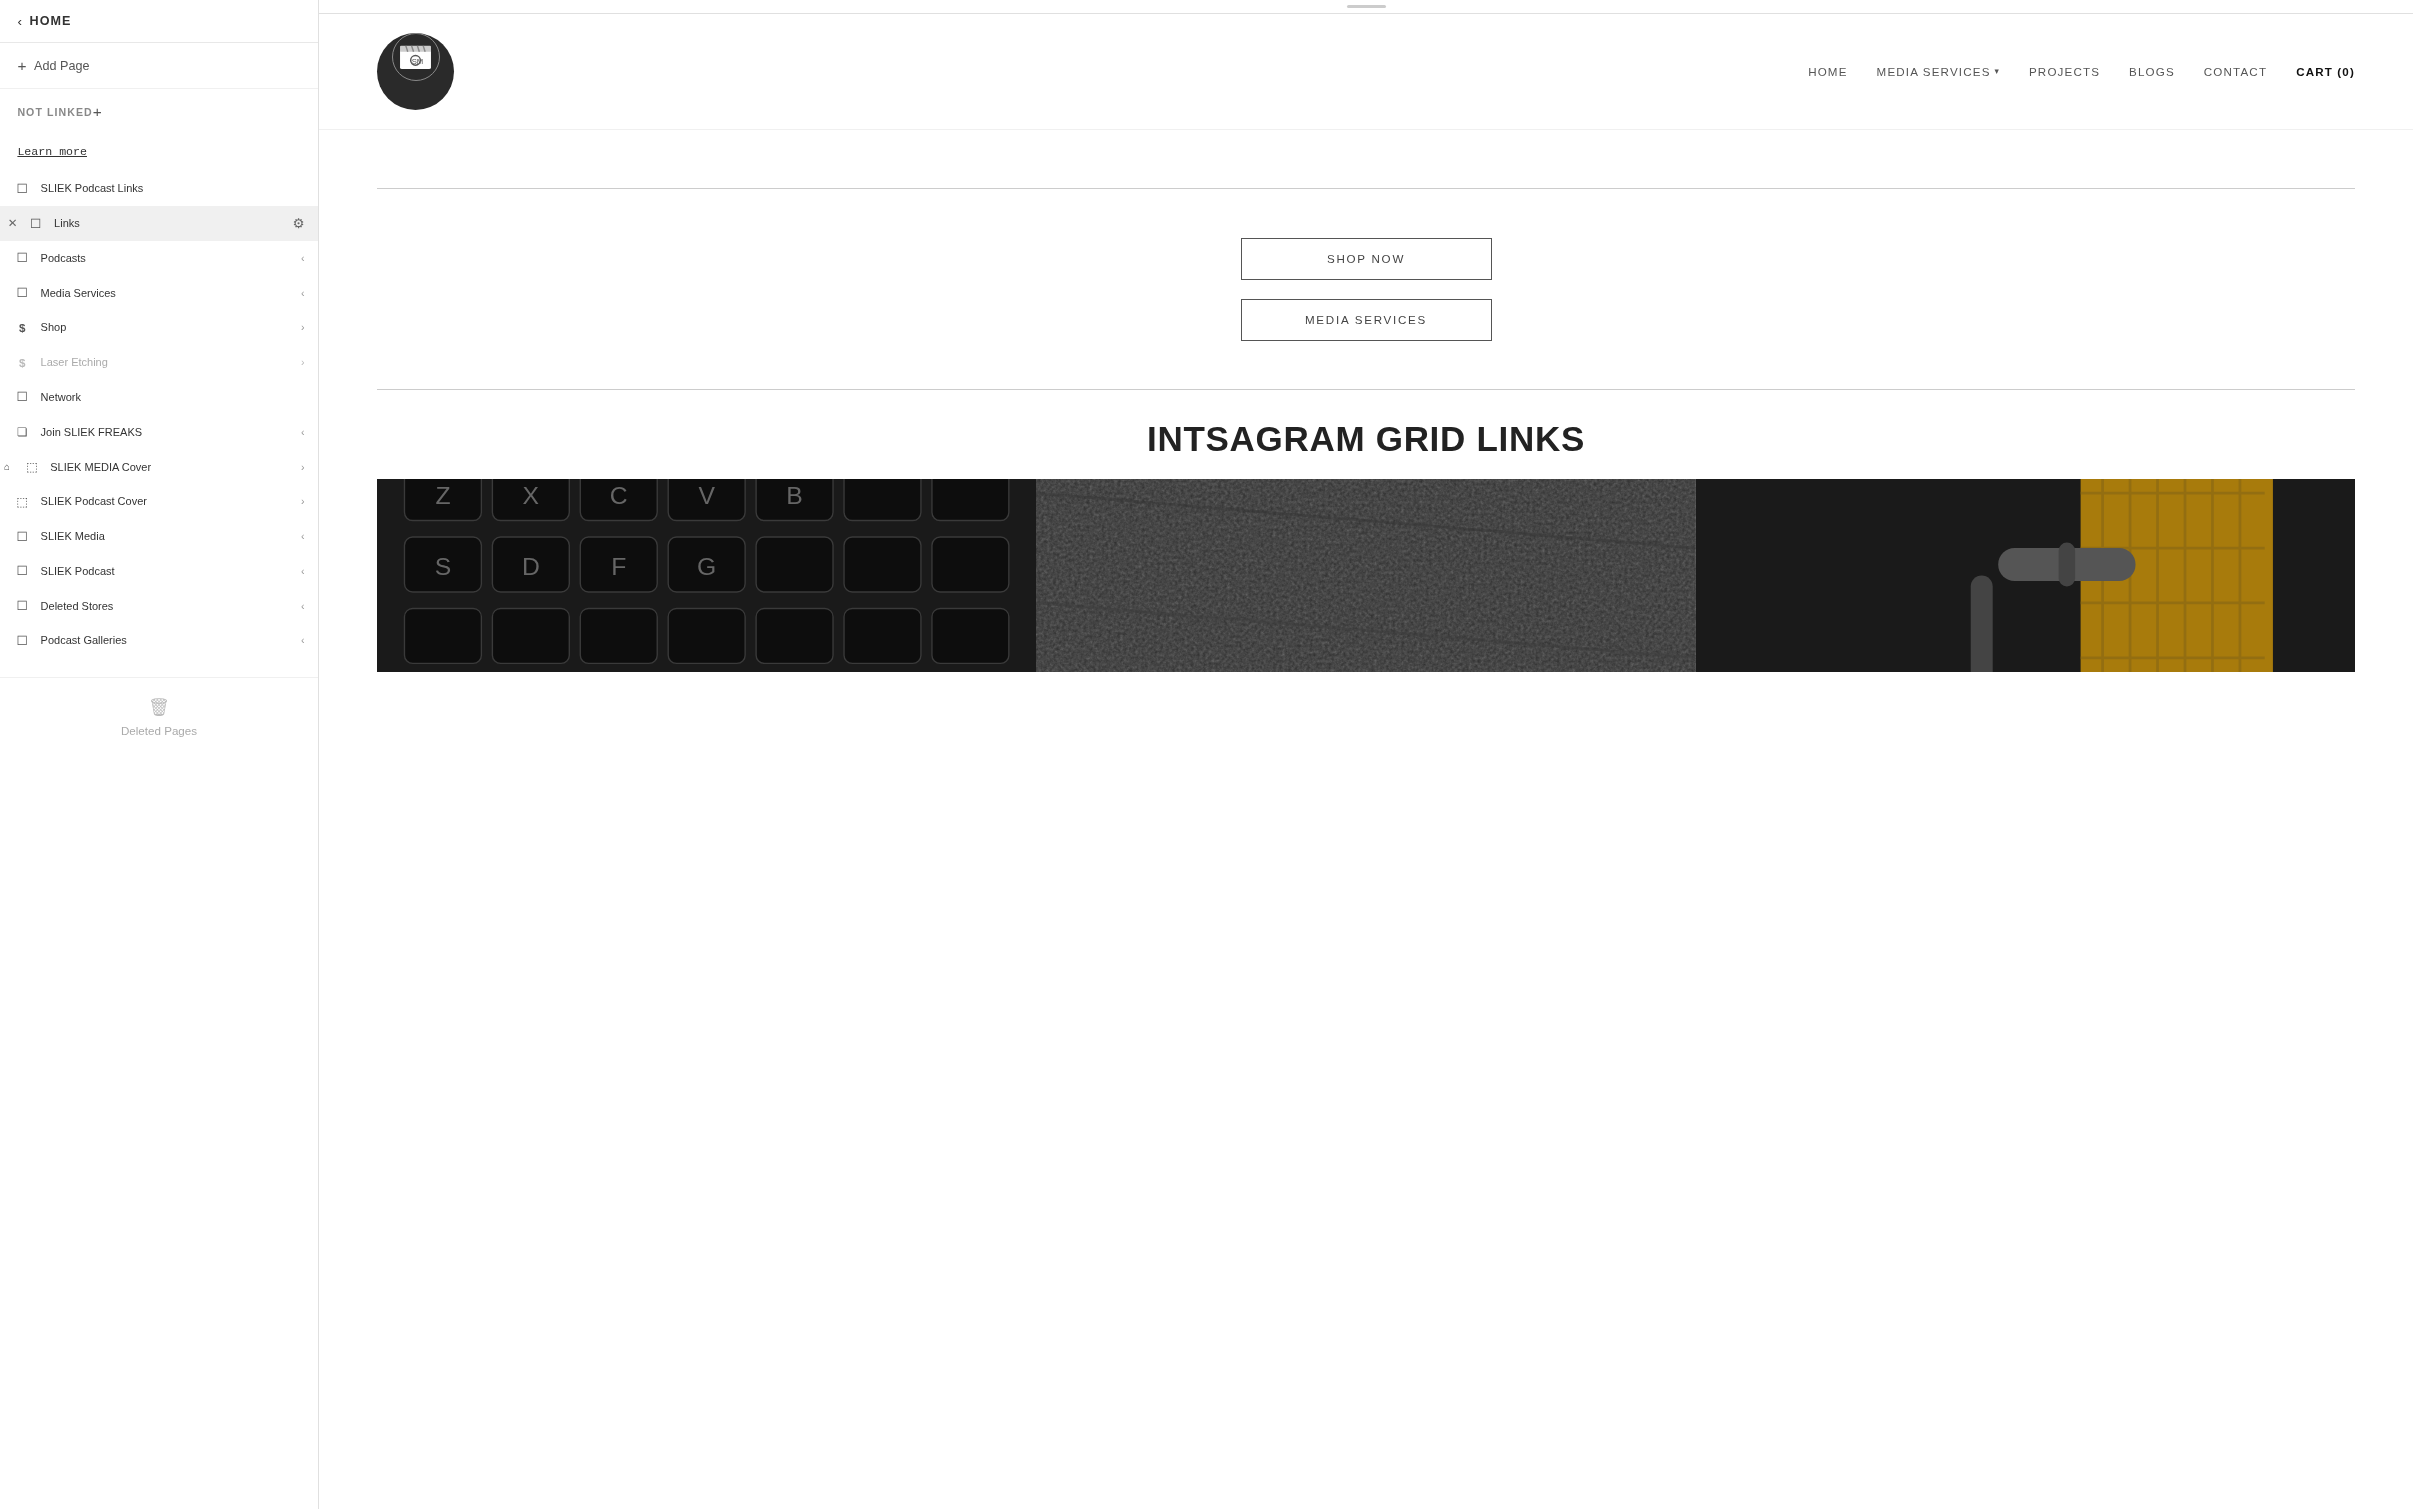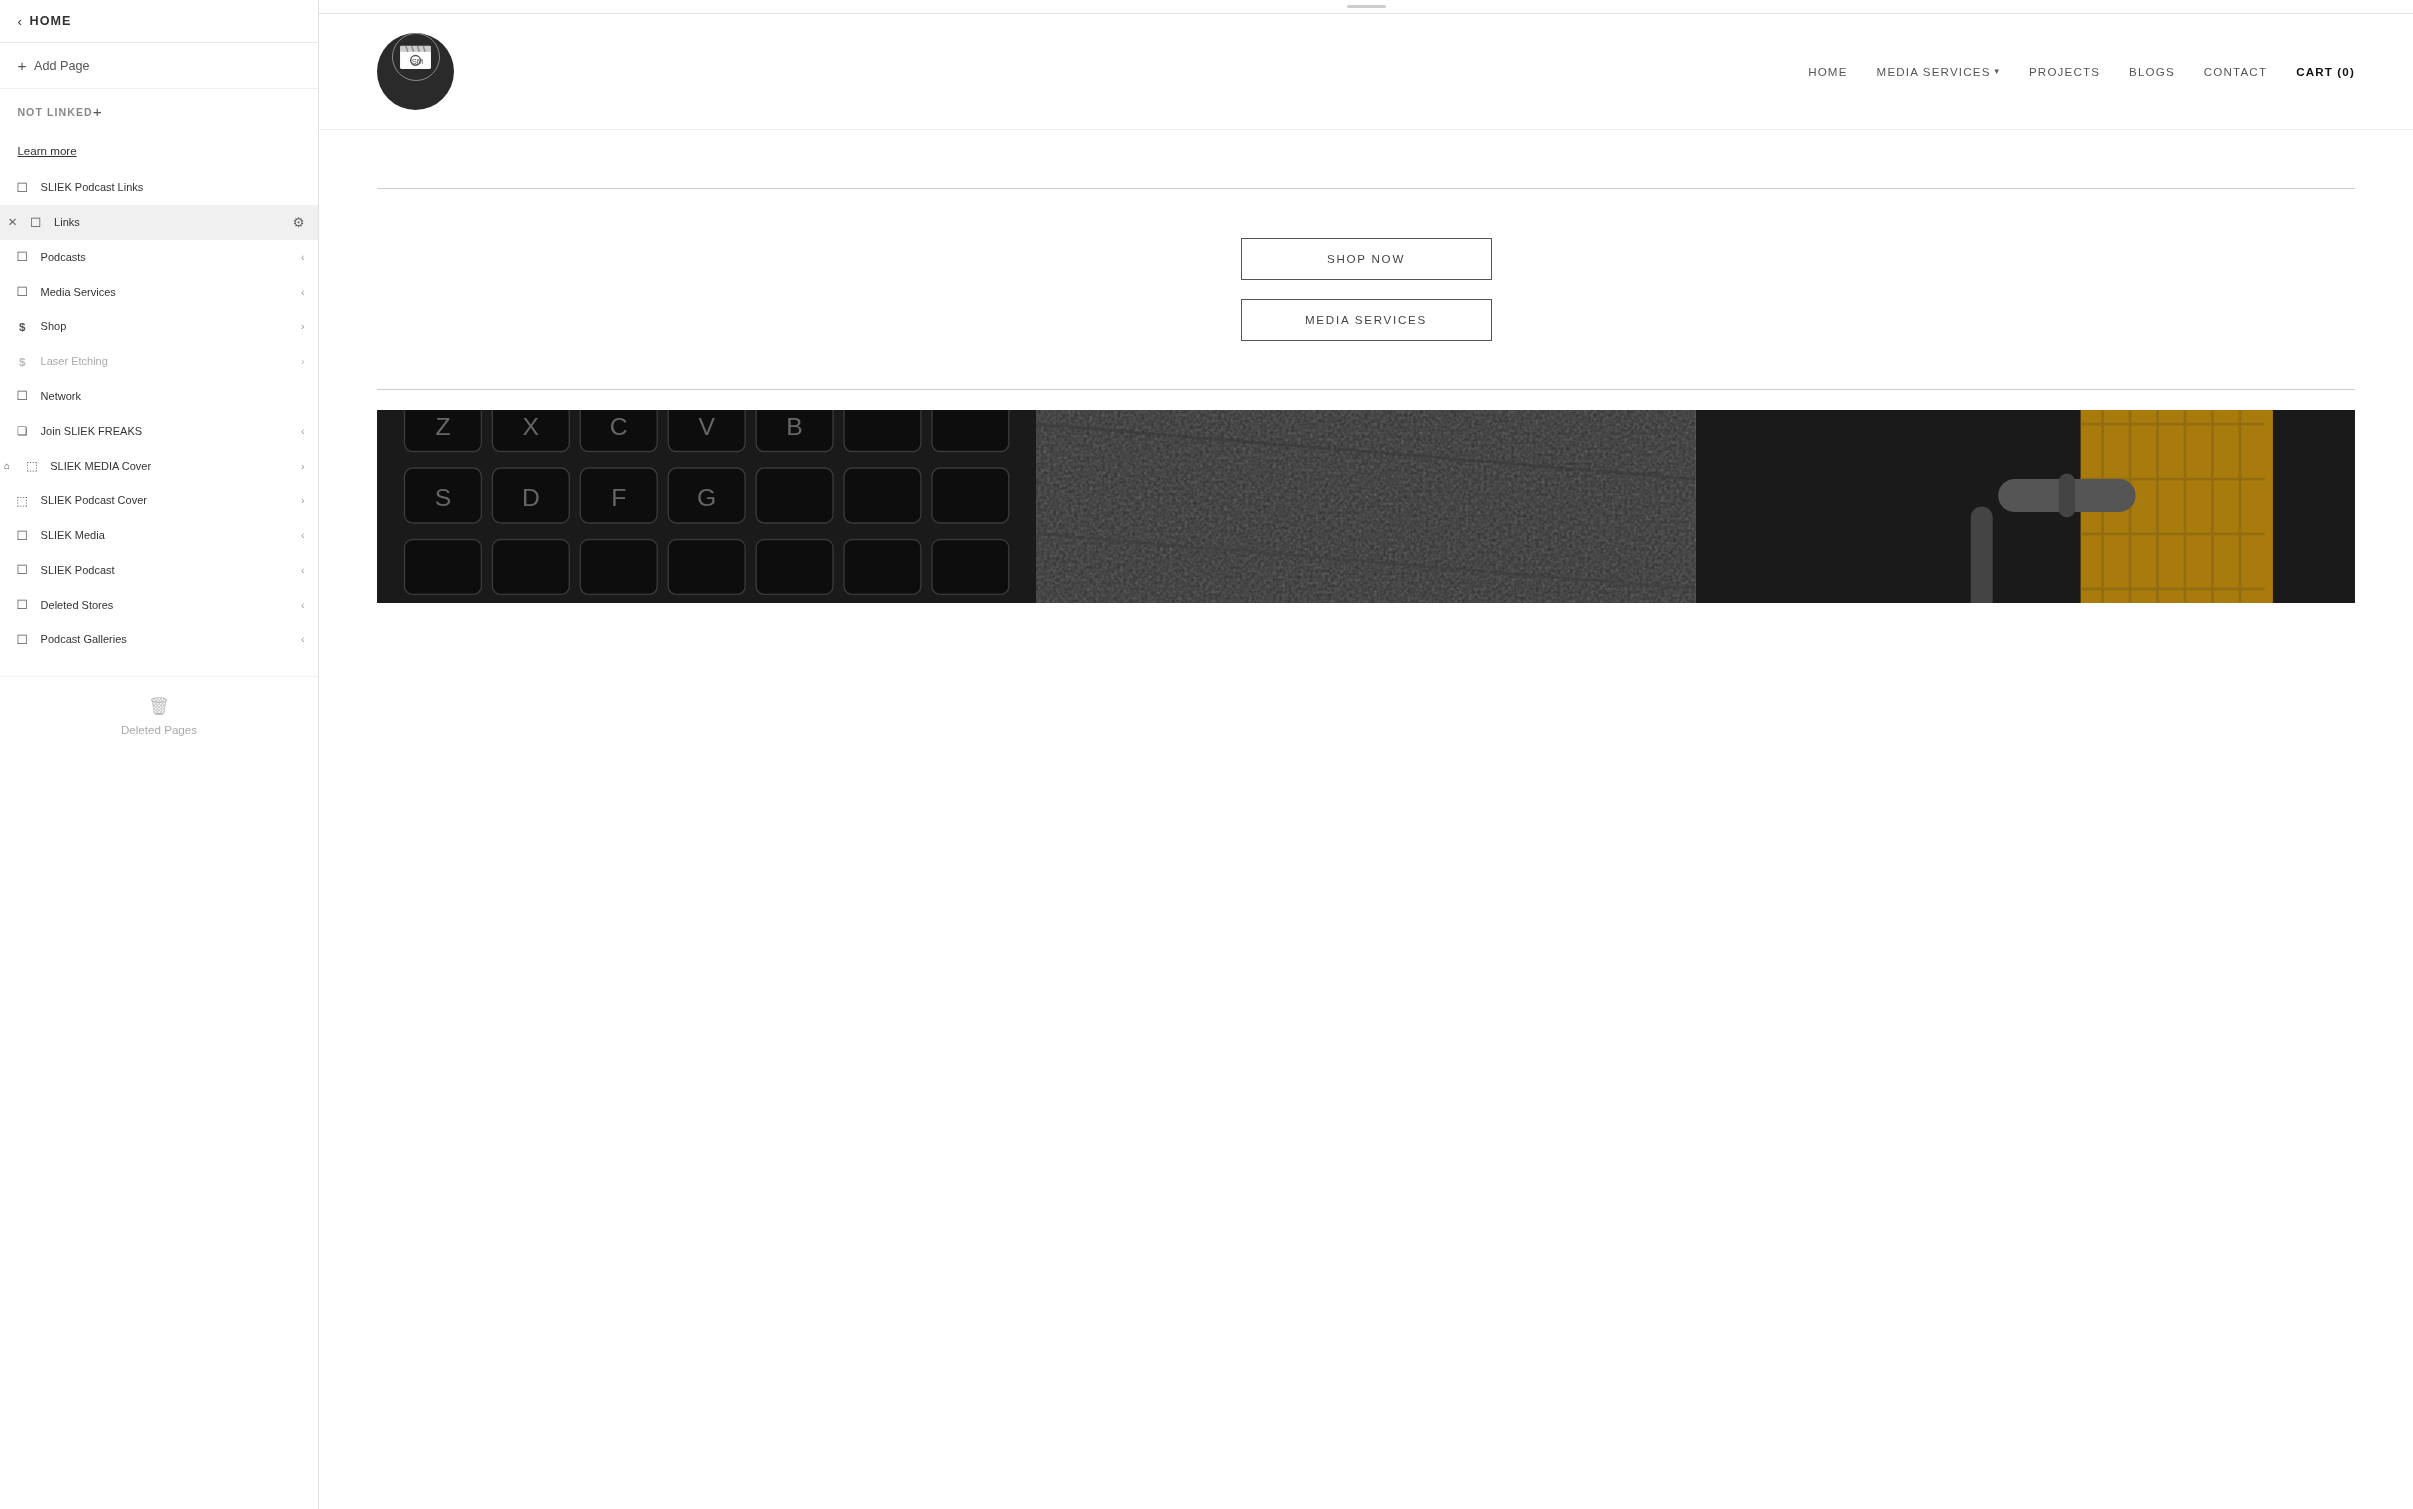--- a/index.html
+++ b/index.html
@@ -89,20 +89,21 @@
       margin-bottom: 5.8px;
     }
 
     .learn-more-link {
       font-size: 11.6px;
       color: #333;
       text-decoration: underline;
       cursor: pointer;
       display: inline-block;
       margin-bottom: 13.5px;
+      font-family: Liberation Mono, monospace;
     }
 
     
     .nav-item {
       display: flex;
       align-items: center;
       padding: 8.7px 13.5px 8.7px 13.5px;
       cursor: pointer;
       position: relative;
       border-radius: 0;
@@ -487,20 +488,21 @@
 
       <div class="site-divider"></div>
 
       <div class="site-buttons">
         <button class="site-btn">SHOP NOW</button>
         <button class="site-btn">MEDIA SERVICES</button>
       </div>
 
       <div class="site-divider"></div>
 
+      <h2 class="site-section-title">INTSAGRAM GRID LINKS</h2>
 
       <div class="instagram-grid">
 
         <div class="instagram-cell instagram-cell-1">
           <svg width="100%" height="100%" viewBox="0 0 240 200" preserveAspectRatio="xMidYMid slice">
             <rect width="240" height="200" fill="#1a1a1a"></rect>
 
             <g fill="#0d0d0d" stroke="#3a3a3a" stroke-width="0.5">
               <rect x="10" y="60" width="28" height="20" rx="3"></rect>
               <rect x="42" y="60" width="28" height="20" rx="3"></rect>

